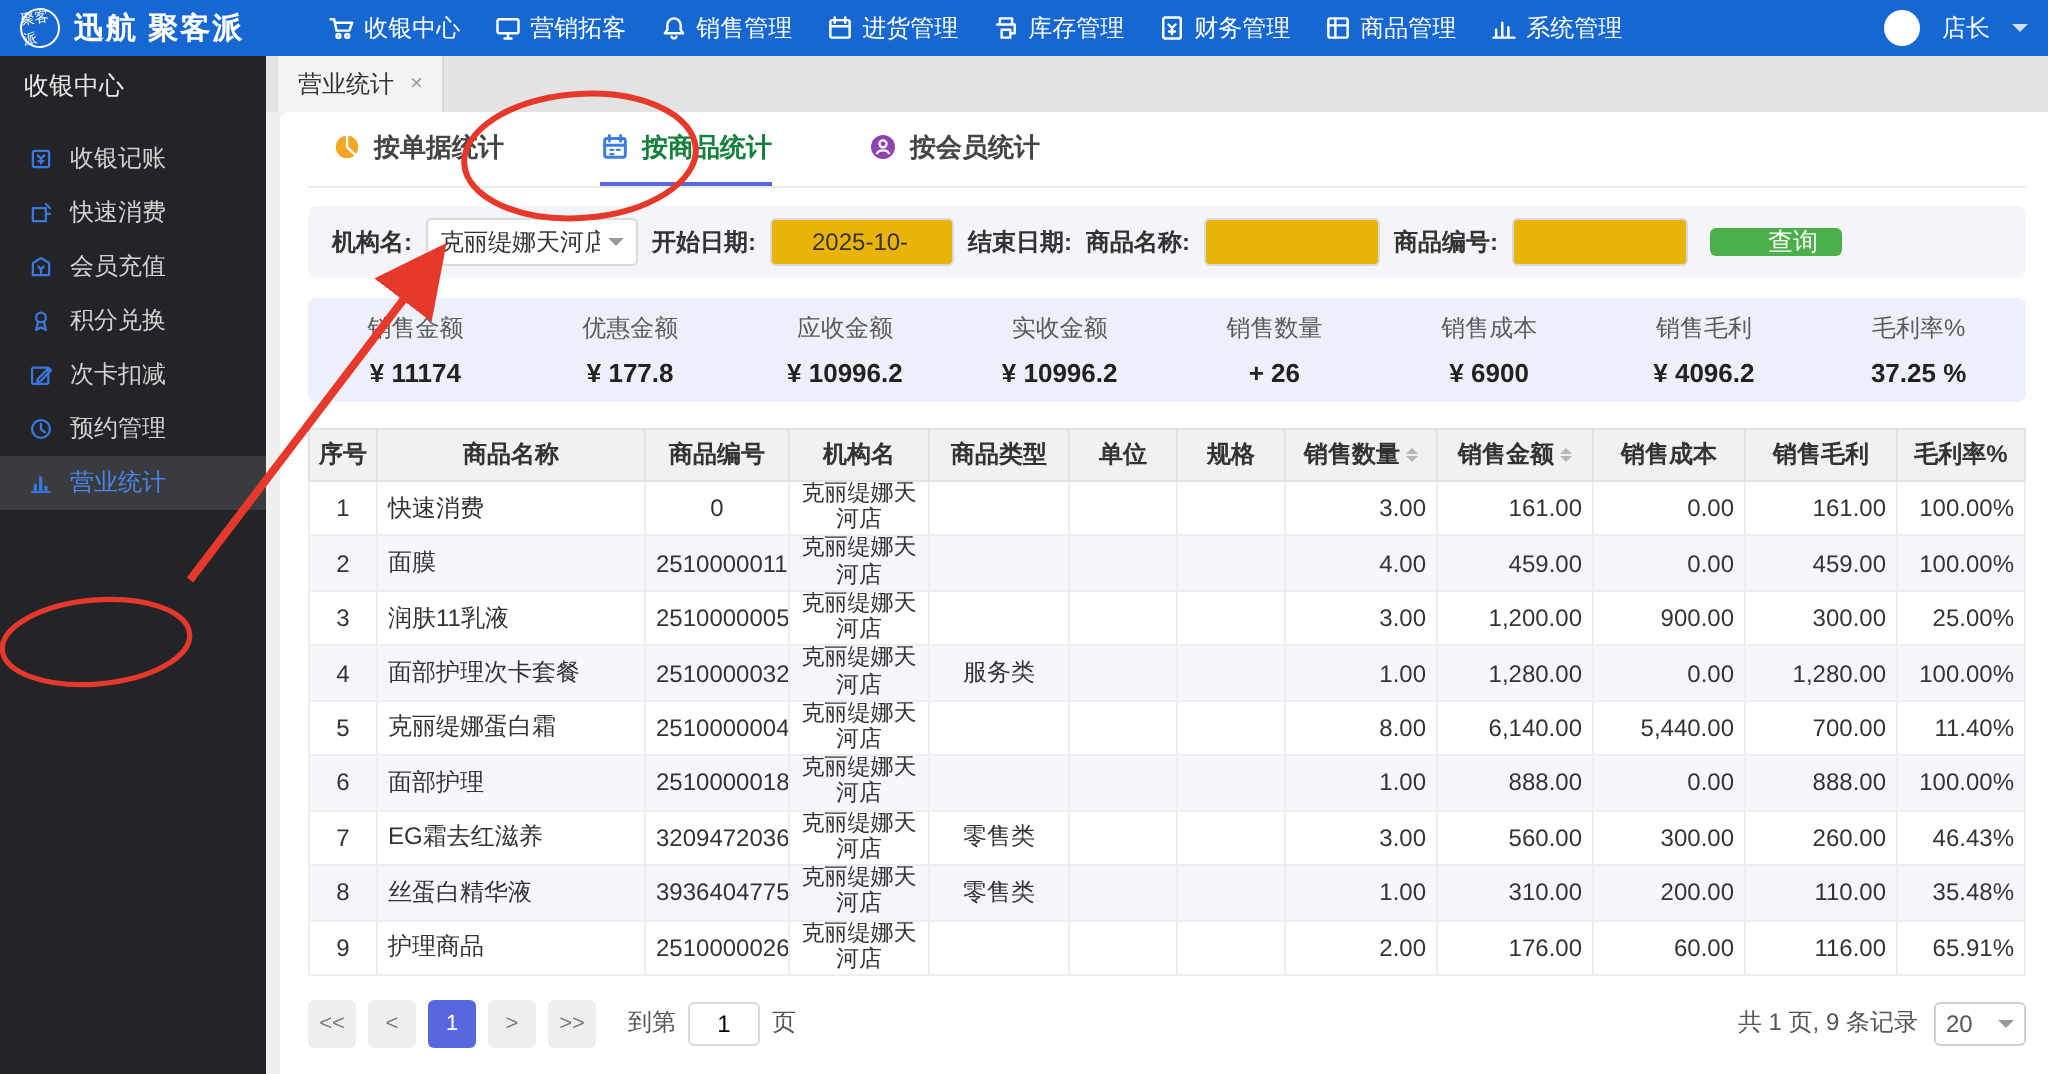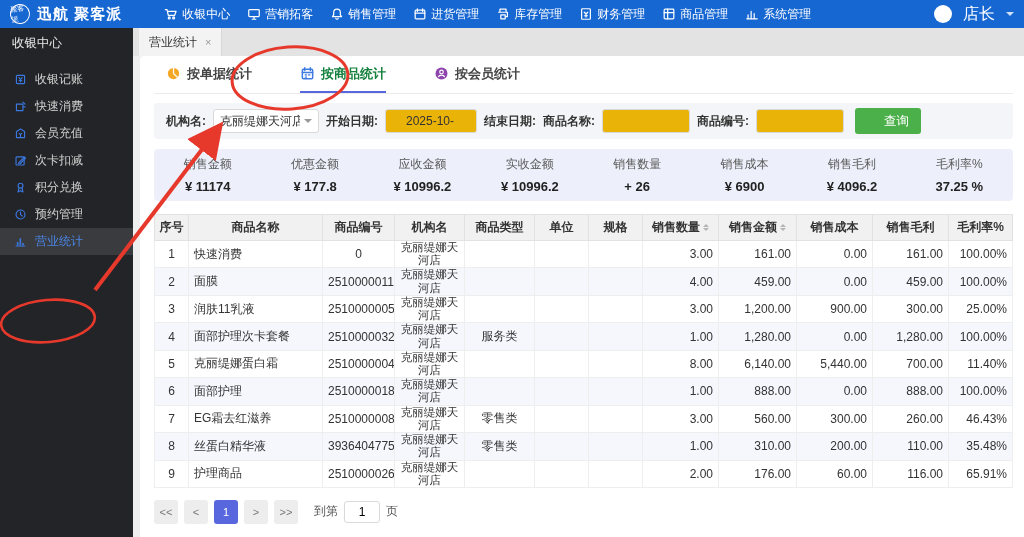--- a/index.html
+++ b/index.html
@@ -12,21 +12,21 @@
   .topbar { height:28px; background:#1667d2; display:flex; align-items:center; padding:0 10px; color:#fff; }
   .logo-circle { width:20px; height:20px; border:1.6px solid #fff; border-radius:50%;
     display:flex; align-items:center; justify-content:center; font-size:7px; color:#fff; transform:rotate(-8deg); }
   .brand { font-size:15px; font-weight:bold; margin:0 14px 0 7px; letter-spacing:1px; white-space:nowrap; }
   .topbar .home-btn { margin-right:14px; cursor:pointer; }
   .top-nav { display:flex; align-items:center; gap:17px; }
   .nav-item { display:flex; align-items:center; gap:4px; cursor:pointer; white-space:nowrap; font-size:12px; }
   .top-actions { margin-left:auto; display:flex; align-items:center; gap:11px; }
   .avatar { width:18px; height:18px; border-radius:50%; background:#fff; color:#1667d2; display:flex; align-items:center; justify-content:center; }
   .avatar .icon{ width:12px; height:12px; }
-  .user-name { font-size:16px; }
+  .user-name { font-size:12px; }
   .caret-dn { width:0; height:0; border:4px solid transparent; border-top-color:#cfe0f7; margin-top:4px; }
 
   
   .layout { display:flex; height:509px; }
   .sidebar { width:133px; background:#232427; flex:none; display:flex; flex-direction:column; }
   .sb-head { height:30px; display:flex; align-items:center; justify-content:space-between;
     padding:0 10px 0 12px; color:#e8e8e8; font-size:12.5px; }
   .sb-head .icon { color:#cfcfcf; }
   .sb-item { height:27px; display:flex; align-items:center; gap:8px; padding-left:14px;
     color:#d2d2d2; cursor:pointer; font-size:12px; }
@@ -57,21 +57,21 @@
   .select-box { width:106px; height:24px; background:#fff; border:1px solid #d9d9d9; border-radius:3px;
     display:flex; align-items:center; padding:0 6px; gap:4px; cursor:pointer; }
   .select-box .val { flex:1; white-space:nowrap; overflow:hidden; }
   .tri-dn { width:0; height:0; border:4px solid transparent; border-top-color:#999; margin-top:4px; flex:none; }
   .inp-wrap { position:relative; }
   .inp { height:24px; border:1px solid #d9d9d9; border-radius:3px; padding:0 20px; font-size:12px;
     font-family:inherit; background:#eab308; color:#333; }
   .inp.date { width:92px; padding-right:22px; }
   .inp.txt { width:88px; }
   .cal-ic { position:absolute; right:5px; top:5px; color:#9a9a9a; pointer-events:none; }
-  .btn-search { height:26px; background:#4cb04a; color:#fff; border:none; border-radius:3px;
+  .btn-search { height:14px; background:#4cb04a; color:#fff; border:none; border-radius:3px;
     display:flex; align-items:center; gap:5px; padding:0 12px; font-size:12.5px; cursor:pointer; margin-left:4px; font-family:inherit;}
   .btn-search .icon { width:12px; height:12px; color:#fff; }
 
   
   .summary { margin-top:10px; background:#edf0fa; border-radius:4px; height:52px; display:flex; flex:none; }
   .sum-cell { flex:1; display:flex; flex-direction:column; align-items:center; justify-content:center; gap:6px; }
   .sum-label { color:#5a5a5a; font-size:12px; }
   .sum-val { color:#222; font-weight:bold; font-size:13px; }
 
   
@@ -225,34 +225,34 @@
           <span class="icon">
             <svg viewBox="0 0 16 16" fill="none" stroke="currentColor" stroke-width="1.4" stroke-linecap="round" stroke-linejoin="round">
               <path d="M3 5.5 8 2.5l5 3V13H3zM6.4 7.8 8 9.4l1.6-1.6M8 9.4V12"></path>
             </svg>
           </span>
           <span>会员充值</span>
         </div>
         <div class="sb-item">
           <span class="icon">
             <svg viewBox="0 0 16 16" fill="none" stroke="currentColor" stroke-width="1.4" stroke-linecap="round" stroke-linejoin="round">
+              <circle cx="8" cy="5.8" r="3"></circle>
+              <path d="M6.2 8.3 5 13.5l3-1.6 3 1.6-1.2-5.2"></path>
+            </svg>
+          </span>
+          <span>积分兑换</span>
+        </div>
+        <div class="sb-item">
+          <span class="icon">
+            <svg viewBox="0 0 16 16" fill="none" stroke="currentColor" stroke-width="1.4" stroke-linecap="round" stroke-linejoin="round">
               <rect x="2.5" y="3.5" width="10" height="10" rx="1"></rect>
               <path d="M6 10.5 12.8 3.7l1.4 1.4L7.5 12 5.8 12.3z"></path>
             </svg>
           </span>
           <span>次卡扣减</span>
-        </div>
-        <div class="sb-item">
-          <span class="icon">
-            <svg viewBox="0 0 16 16" fill="none" stroke="currentColor" stroke-width="1.4" stroke-linecap="round" stroke-linejoin="round">
-              <circle cx="8" cy="5.8" r="3"></circle>
-              <path d="M6.2 8.3 5 13.5l3-1.6 3 1.6-1.2-5.2"></path>
-            </svg>
-          </span>
-          <span>积分兑换</span>
         </div>
         <div class="sb-item">
           <span class="icon">
             <svg viewBox="0 0 16 16" fill="none" stroke="currentColor" stroke-width="1.4" stroke-linecap="round" stroke-linejoin="round">
               <circle cx="8" cy="8" r="5.5"></circle>
               <path d="M8 4.8v3.4L10.4 10"></path>
             </svg>
           </span>
           <span>预约管理</span>
         </div>
@@ -487,21 +487,21 @@
                 <td class="c"></td>
                 <td class="r">1.00</td>
                 <td class="r">888.00</td>
                 <td class="r">0.00</td>
                 <td class="r">888.00</td>
                 <td class="r">100.00%</td>
               </tr>
               <tr class="odd">
                 <td class="c">7</td>
                 <td class="l">EG霜去红滋养</td>
-                <td class="c">2510000008</td>
+                <td class="c">3209472036</td>
                 <td class="c small2 c">克丽缇娜天河店</td>
                 <td class="c">零售类</td>
                 <td class="c"></td>
                 <td class="c"></td>
                 <td class="r">3.00</td>
                 <td class="r">560.00</td>
                 <td class="r">300.00</td>
                 <td class="r">260.00</td>
                 <td class="r">46.43%</td>
               </tr>
@@ -541,20 +541,27 @@
         <button class="pg-btn">&lt;&lt;</button>
         <button class="pg-btn">&lt;</button>
         <button class="pg-btn active">1</button>
         <button class="pg-btn">&gt;</button>
         <button class="pg-btn">&gt;&gt;</button>
         <span class="goto">
           <span>到第</span>
           <input value="1" style="">
           <span>页</span>
         </span>
+        <span class="pag-right">
+          <span>共 1 页, 9 条记录</span>
+          <span class="size-sel">
+            <span>20</span>
+            <span class="tri-dn"></span>
+          </span>
+        </span>
       </div>
     </div>
   </div>
 </div>
 
 <svg class="anno-layer" viewBox="0 0 1024 537">
   <defs>
     <marker id="ah" markerWidth="9" markerHeight="9" refX="6" refY="4.5" orient="auto">
       <path d="M0 0 L9 4.5 L0 9 z" class="anno-fill" fill="#e6392c"></path>
     </marker>

